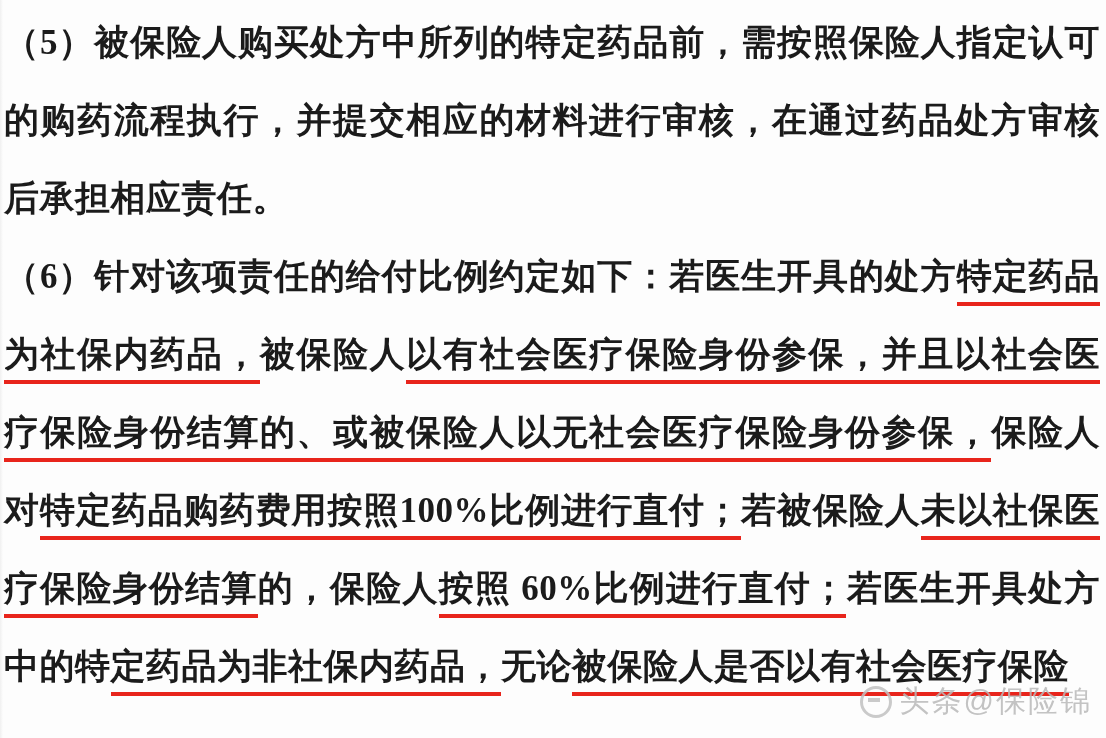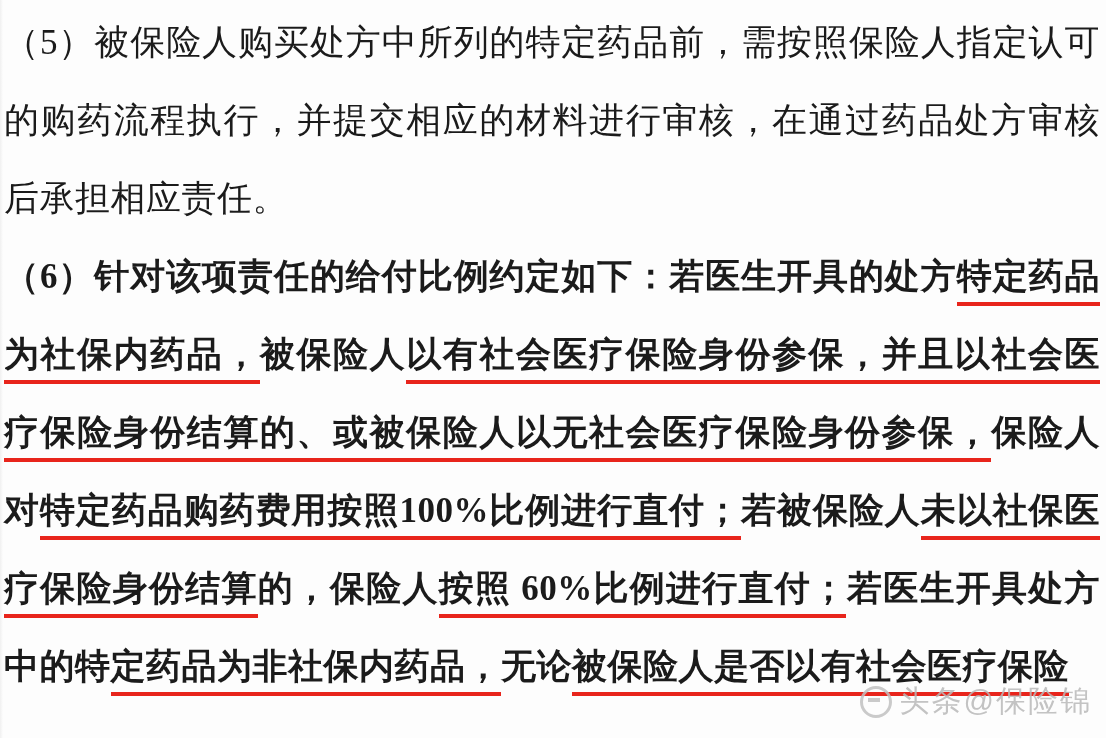--- a/index.html
+++ b/index.html
@@ -26,21 +26,21 @@
   .para {
     font-size: 35px;
     line-height: 78px;
     color: #1b1b1b;
     letter-spacing: 0.5px;
     text-align: justify;
     margin: 0;
     padding: 0 6px 0 4px;
     word-break: break-all;
   }
-  .p1 { margin-top: 4px; }
+  .p1 { margin-top: 4px; font-weight: bold; }
   .p2 { margin-top: 0px; font-weight: bold; }
   .u1 { border-bottom: 4px solid #e8251c; padding-bottom: 6px; }
 
   .watermark {
     position: absolute;
     right: 14px;
     bottom: 16px;
     font-size: 30px;
     color: #b9b9b9;
     opacity: 0.85;

